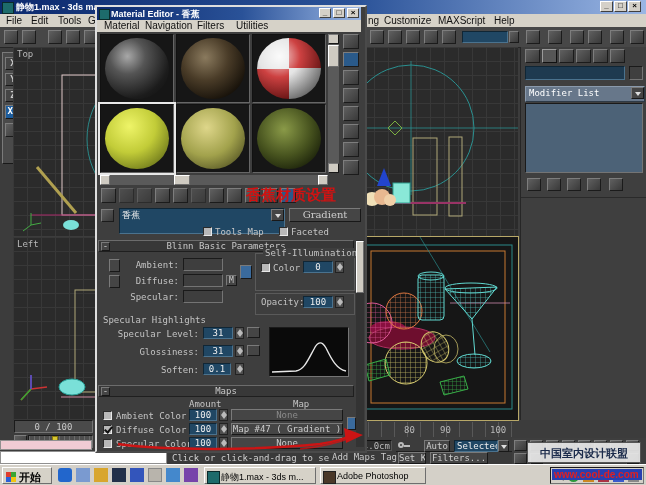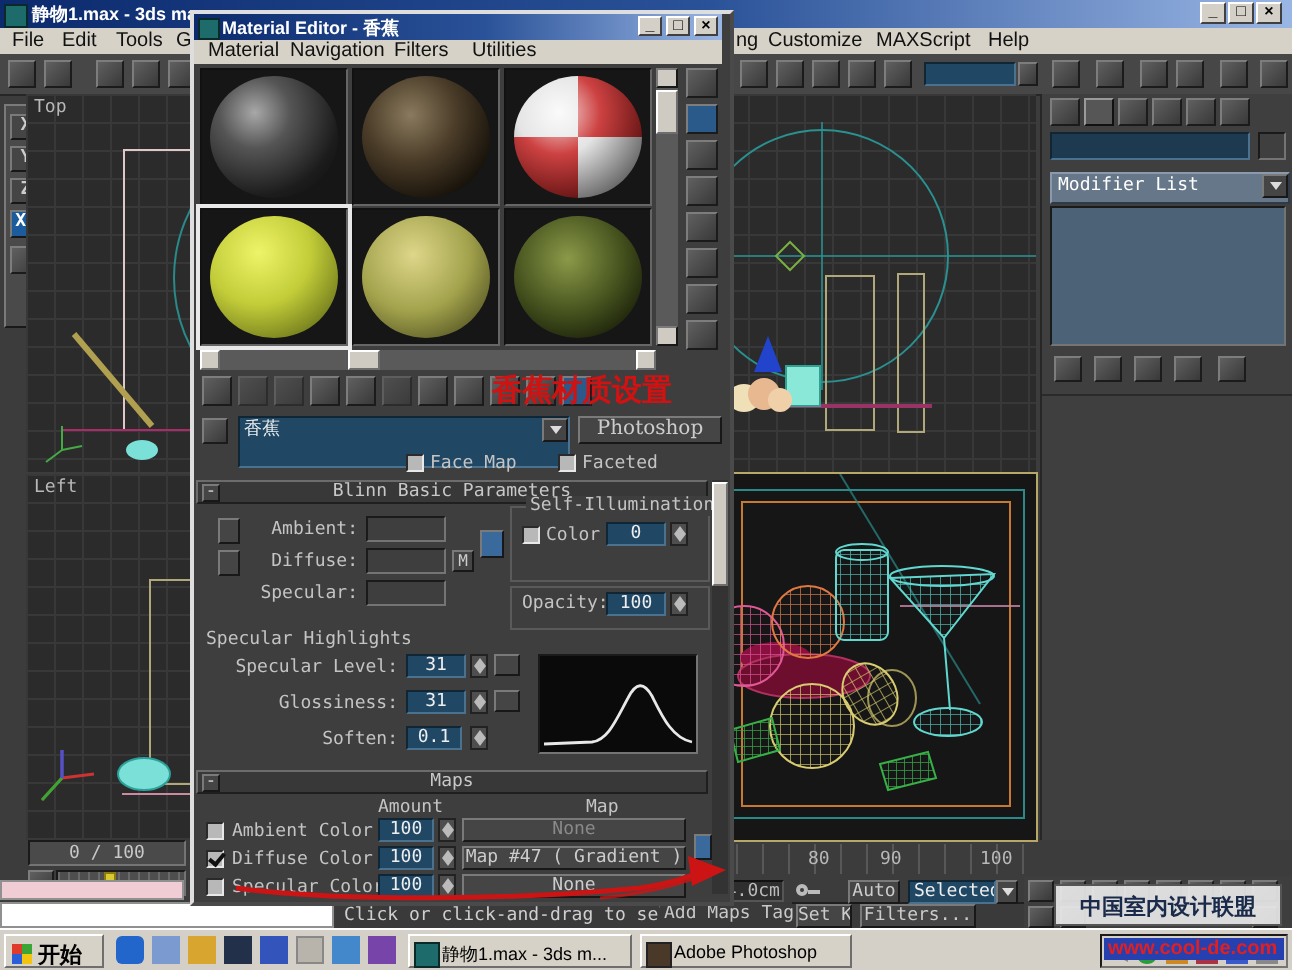--- a/index.html
+++ b/index.html
@@ -298,24 +298,24 @@
     <span class="abs ico" style="left:130px;top:181px;width:15px;height:15px"></span>
     <span class="abs ico" style="left:148px;top:181px;width:15px;height:15px"></span>
     <span class="abs ico" style="left:166px;top:181px;width:15px;height:15px"></span>
     <span class="abs ico" style="left:184px;top:181px;width:15px;height:15px;background:#2a5a8a"></span>
 
     <span class="abs ico" style="left:4px;top:202px;width:13px;height:13px"></span>
     <div class="abs fld" style="left:22px;top:201px;width:166px;height:26px;text-align:left;padding-left:2px;line-height:12px">
       <span>香蕉</span>
     </div>
     <span class="abs dbtn" style="left:174px;top:202px;width:13px;height:12px"><span class="td" style="position:static;display:inline-block;border-top-color:#ddd"></span></span>
-    <span class="abs dbtn" style="left:192px;top:201px;width:72px;height:14px;line-height:12px;font-size:10px;font-family:'DejaVu Serif',serif">Photoshop</span>
+    <span class="abs dbtn" style="left:192px;top:201px;width:72px;height:14px;line-height:12px;font-size:10px;font-family:'DejaVu Serif',serif">Gradient</span>
 
     <span class="cb" style="left:106px;top:220px"></span>
-    <span class="abs lbl" style="left:118px;top:220px">Face Map</span>
+    <span class="abs lbl" style="left:118px;top:220px">Tools Map</span>
     <span class="cb" style="left:182px;top:220px"></span>
     <span class="abs lbl" style="left:194px;top:220px">Faceted</span>
 
     <div class="abs roll" style="left:1px;top:233px;width:256px;height:12px;line-height:11px">
       <span class="abs dbtn" style="left:2px;top:1px;width:9px;height:9px;line-height:7px">-</span>
       <span>Blinn Basic Parameters</span>
     </div>
     <span class="abs dbtn" style="left:12px;top:252px;width:11px;height:13px"></span>
     <span class="abs dbtn" style="left:12px;top:268px;width:11px;height:13px"></span>
     <span class="abs lbl" style="left:26px;top:253px;width:56px;text-align:right">Ambient:</span>

